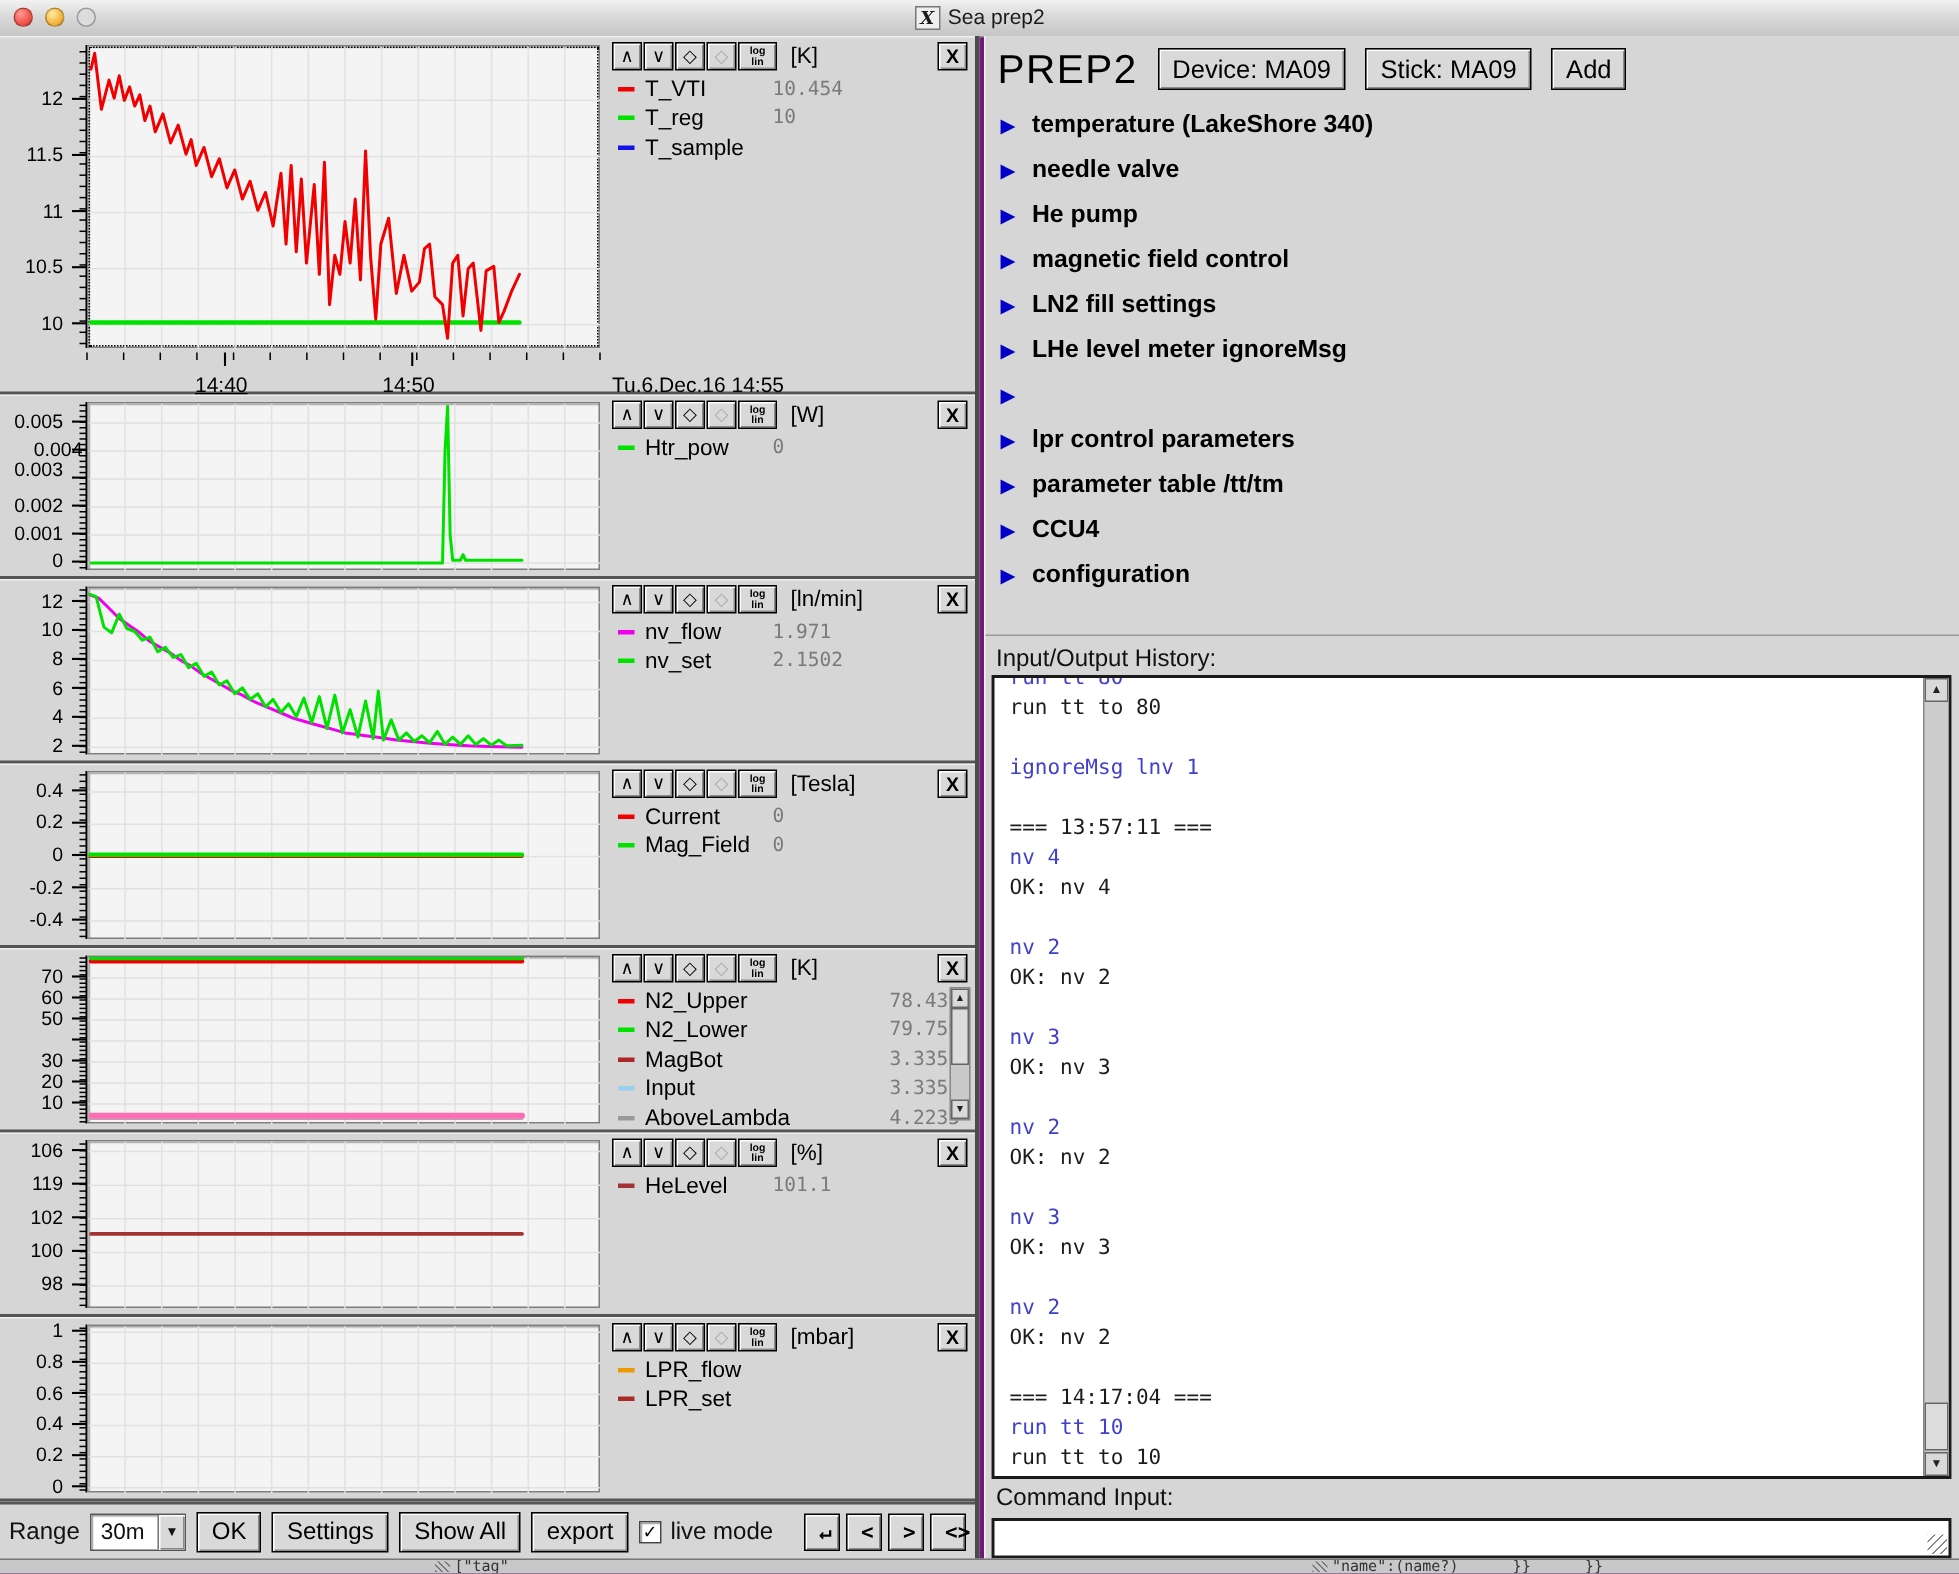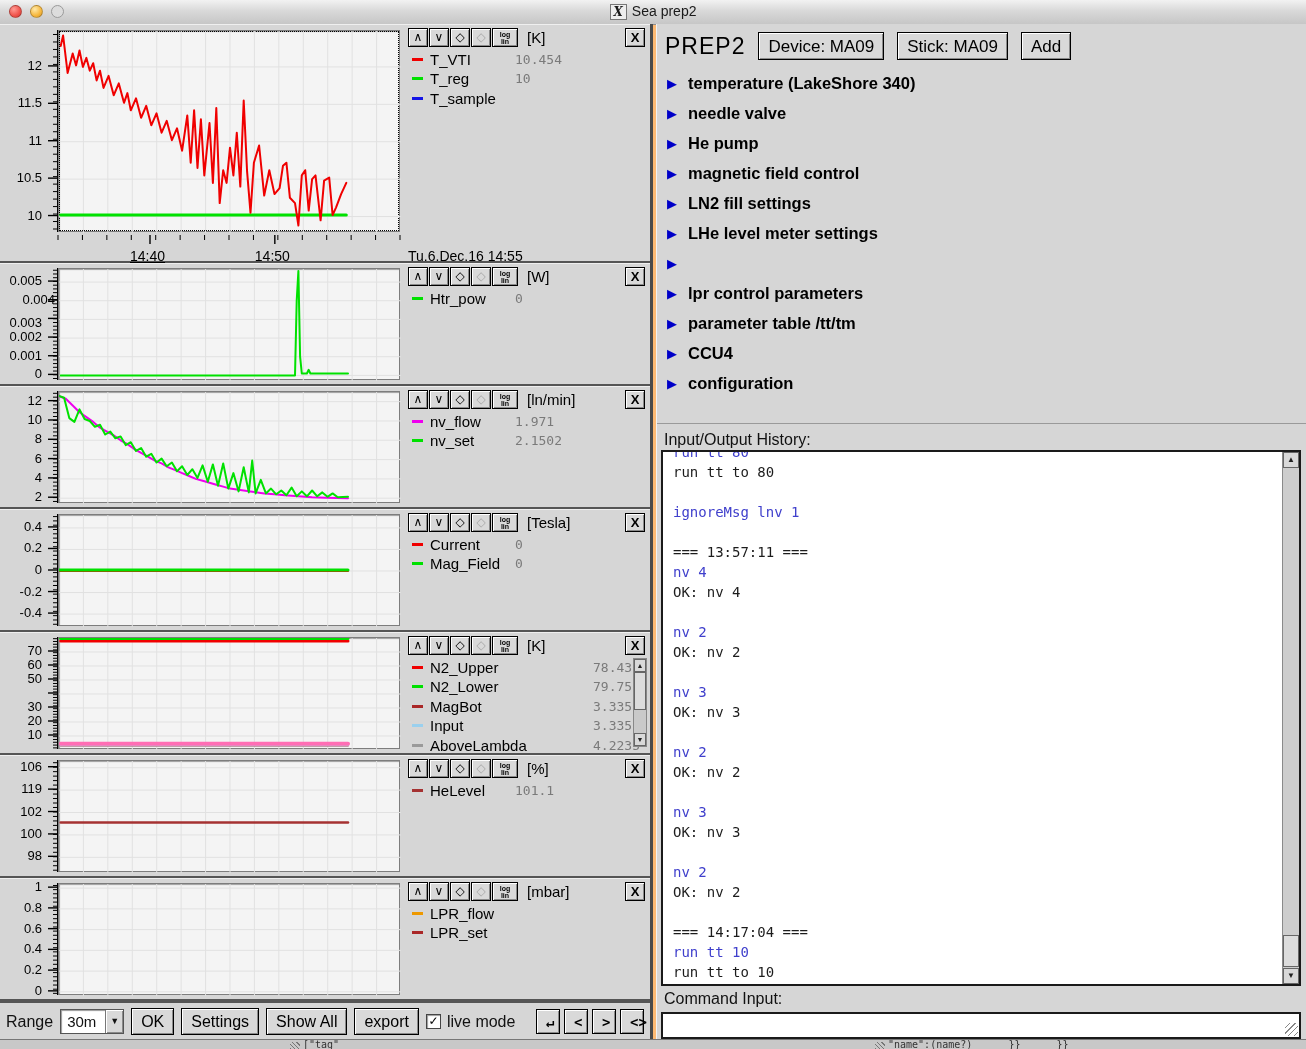--- a/index.html
+++ b/index.html
@@ -1,16 +1,16 @@
 <!DOCTYPE html>
 <html><head>
 <meta charset="utf-8">
 <style>
   html,body{margin:0;padding:0;background:#b0b0b0;}
-  .screen{position:relative;width:1306px;height:1049px;background:#fdba74;
+  .screen{position:relative;width:1306px;height:1049px;background:#701a75;
           font-family:"Liberation Sans",sans-serif;overflow:hidden;color:#111;}
   
   .titlebar{position:absolute;top:0;left:0;right:0;height:24px;
     background:linear-gradient(#f2f2f2,#d9d9d9 45%,#c6c6c6);border-bottom:1px solid #8f8f8f;}
   .traffic{position:absolute;left:9px;top:5px;display:flex;gap:8px;}
   .tl{width:13px;height:13px;border-radius:50%;border:1px solid rgba(0,0,0,.25);box-sizing:border-box;}
   .tl.red{background:radial-gradient(circle at 35% 30%,#ff9a93,#f0544c 60%,#c63a33);}
   .tl.yel{background:radial-gradient(circle at 35% 30%,#ffe9a8,#f6b73e 60%,#d1952a);}
   .tl.gry{background:#dcdcdc;border:1px solid #9a9a9a;}
   .wtitle{position:absolute;left:0;right:0;top:3px;text-align:center;font-size:14px;color:#1a1a1a;}
@@ -54,21 +54,21 @@
   .btn{height:27px;background:#d9d9d9;border:1px solid #000;box-shadow:inset 1px 1px 0 #fff,inset -1px -1px 0 #8a8a8a;
        font-size:16px;padding:0 9px;line-height:24px;box-sizing:border-box;color:#000;cursor:default;white-space:nowrap;}
   .chk{display:flex;align-items:center;gap:6px;}
   .chkbox{width:13px;height:13px;background:#fff;border:1px solid #444;box-shadow:inset 1px 1px 1px #999;
           font-size:12px;line-height:12px;text-align:center;color:#000;}
   .chklab{font-size:16px;}
   .navs{margin-left:auto;display:flex;gap:4px;}
   .nbtn{width:24px;height:25px;font-family:"DejaVu Sans Mono",monospace;font-size:14px;font-weight:bold;line-height:22px;}
   
   .prep-head{position:absolute;left:0;top:0;right:0;height:40px;display:flex;align-items:center;gap:13px;padding:4px 8px 0 8px;box-sizing:border-box;}
-  .prep-title{font-size:23px;color:#000;letter-spacing:1px;}
+  .prep-title{font-size:27px;color:#000;letter-spacing:1px;}
   .hbtn{height:28px;font-size:17px;line-height:25px;}
   .tree{position:absolute;left:2px;top:44px;right:0;}
   .tree-item{height:30px;display:flex;align-items:center;gap:11px;padding-left:8px;}
   .tri{color:#0000c8;font-size:13px;line-height:13px;}
   .tree-label{font-weight:bold;font-size:16.5px;color:#000;}
   .io-sec{position:absolute;left:0;right:0;top:399px;border-top:1px solid #9a9a9a;}
   .io-label{font-size:16px;padding:7px 0 4px 7px;}
   .console{position:absolute;left:4px;right:5px;top:426px;height:536px;background:#fff;border:2px solid #1a1a1a;box-sizing:border-box;overflow:hidden;}
   .clines{position:absolute;left:0;top:0;right:18px;bottom:0;overflow:hidden;padding:0 10px;margin-top:-10px;}
   .cl{font-family:"DejaVu Sans Mono",monospace;font-size:14px;line-height:20px;white-space:pre;color:#1c1c1c;}
@@ -220,21 +220,21 @@
                 <span class="sw" style="background: rgb(20, 20, 230);"></span>
                 <span class="lname">T_sample</span>
                 <span class="lval"></span>
               </div>
             </div>
           </div>
           <div class="chart-row" style="height: 123px;">
             <div class="ylab" style="top: 104.4px;">0</div>
             <div class="ylab" style="top: 85.7333px;">0.001</div>
             <div class="ylab" style="top: 67.0667px;">0.002</div>
-            <div class="ylab" style="top: 53px;">0.003</div>
+            <div class="ylab" style="top: 43px;">0.003</div>
             <div class="ylab" style="top: 29.7333px; padding-left: 13px;">0.004</div>
             <div class="ylab" style="top: 11.0667px;">0.005</div>
             <svg width="13" height="112" style="position:absolute;left:45px;top:5px;overflow:visible">
               <line x1="12.5" y1="0" x2="12.5" y2="112" stroke="#000" stroke-width="1"></line>
               <line x1="8" y1="110.50666666666667" x2="13" y2="110.50666666666667" stroke="#000" stroke-width="1"></line>
               <line x1="8" y1="106.77333333333334" x2="13" y2="106.77333333333334" stroke="#000" stroke-width="1"></line>
               <line x1="8" y1="103.04" x2="13" y2="103.04" stroke="#000" stroke-width="1"></line>
               <line x1="8" y1="99.30666666666667" x2="13" y2="99.30666666666667" stroke="#000" stroke-width="1"></line>
               <line x1="8" y1="95.57333333333334" x2="13" y2="95.57333333333334" stroke="#000" stroke-width="1"></line>
               <line x1="8" y1="91.84" x2="13" y2="91.84" stroke="#000" stroke-width="1"></line>
@@ -850,21 +850,21 @@
           <div class="tree-item">
             <span class="tri">▶</span>
             <span class="tree-label">magnetic field control</span>
           </div>
           <div class="tree-item">
             <span class="tri">▶</span>
             <span class="tree-label">LN2 fill settings</span>
           </div>
           <div class="tree-item">
             <span class="tri">▶</span>
-            <span class="tree-label">LHe level meter settings</span>
+            <span class="tree-label">LHe level meter ignoreMsg</span>
           </div>
           <div class="tree-item">
             <span class="tri">▶</span>
           </div>
           <div class="tree-item">
             <span class="tri">▶</span>
             <span class="tree-label">lpr control parameters</span>
           </div>
           <div class="tree-item">
             <span class="tri">▶</span>

